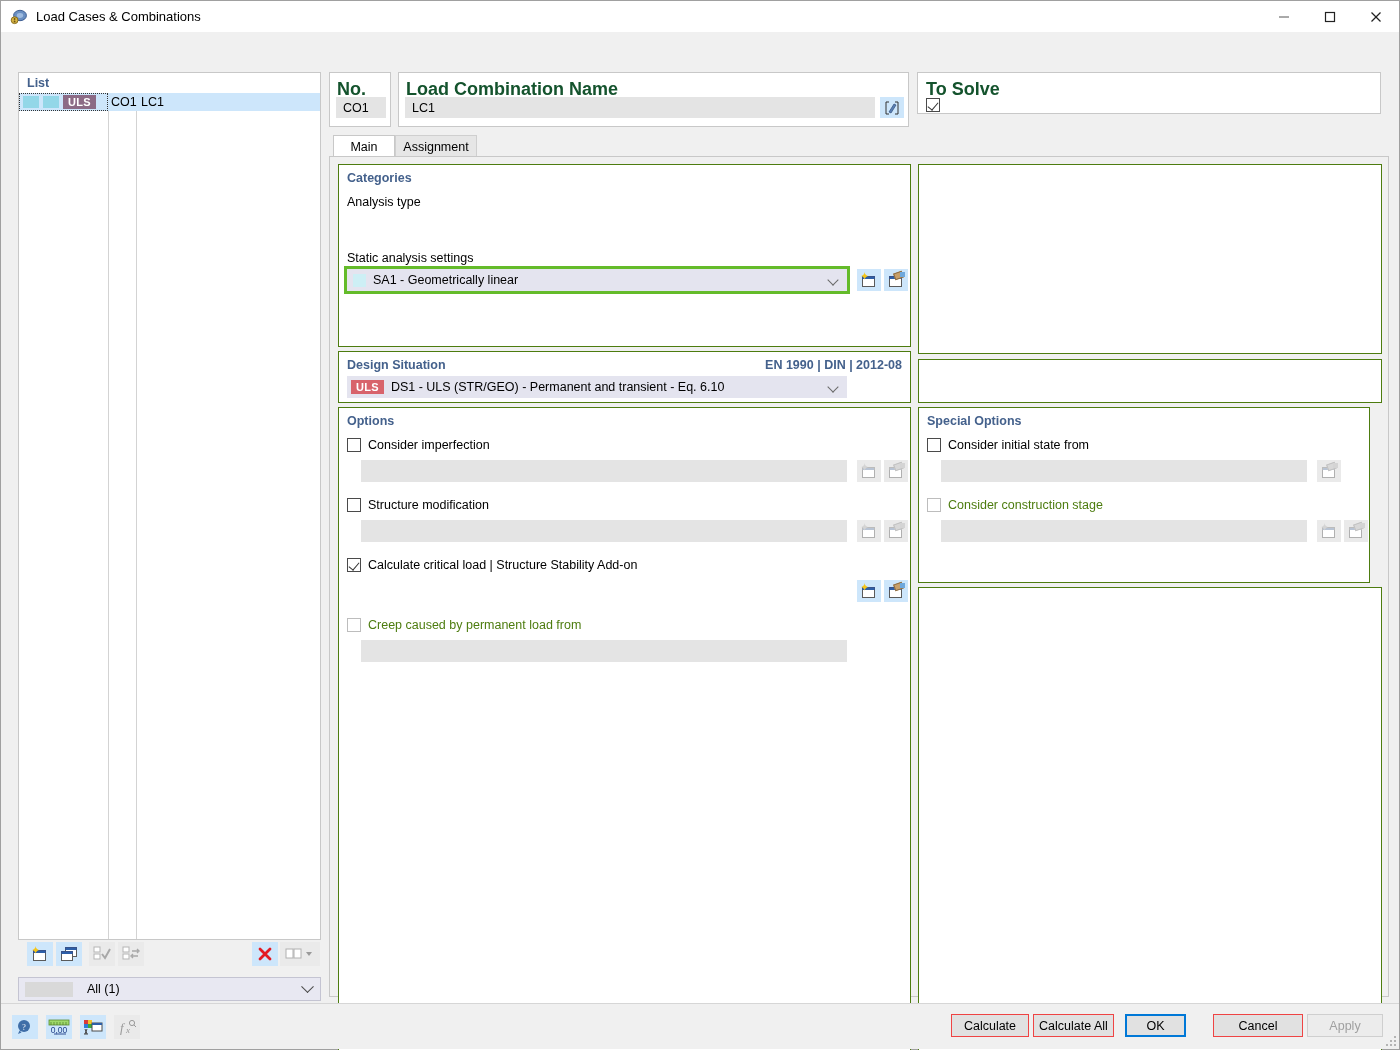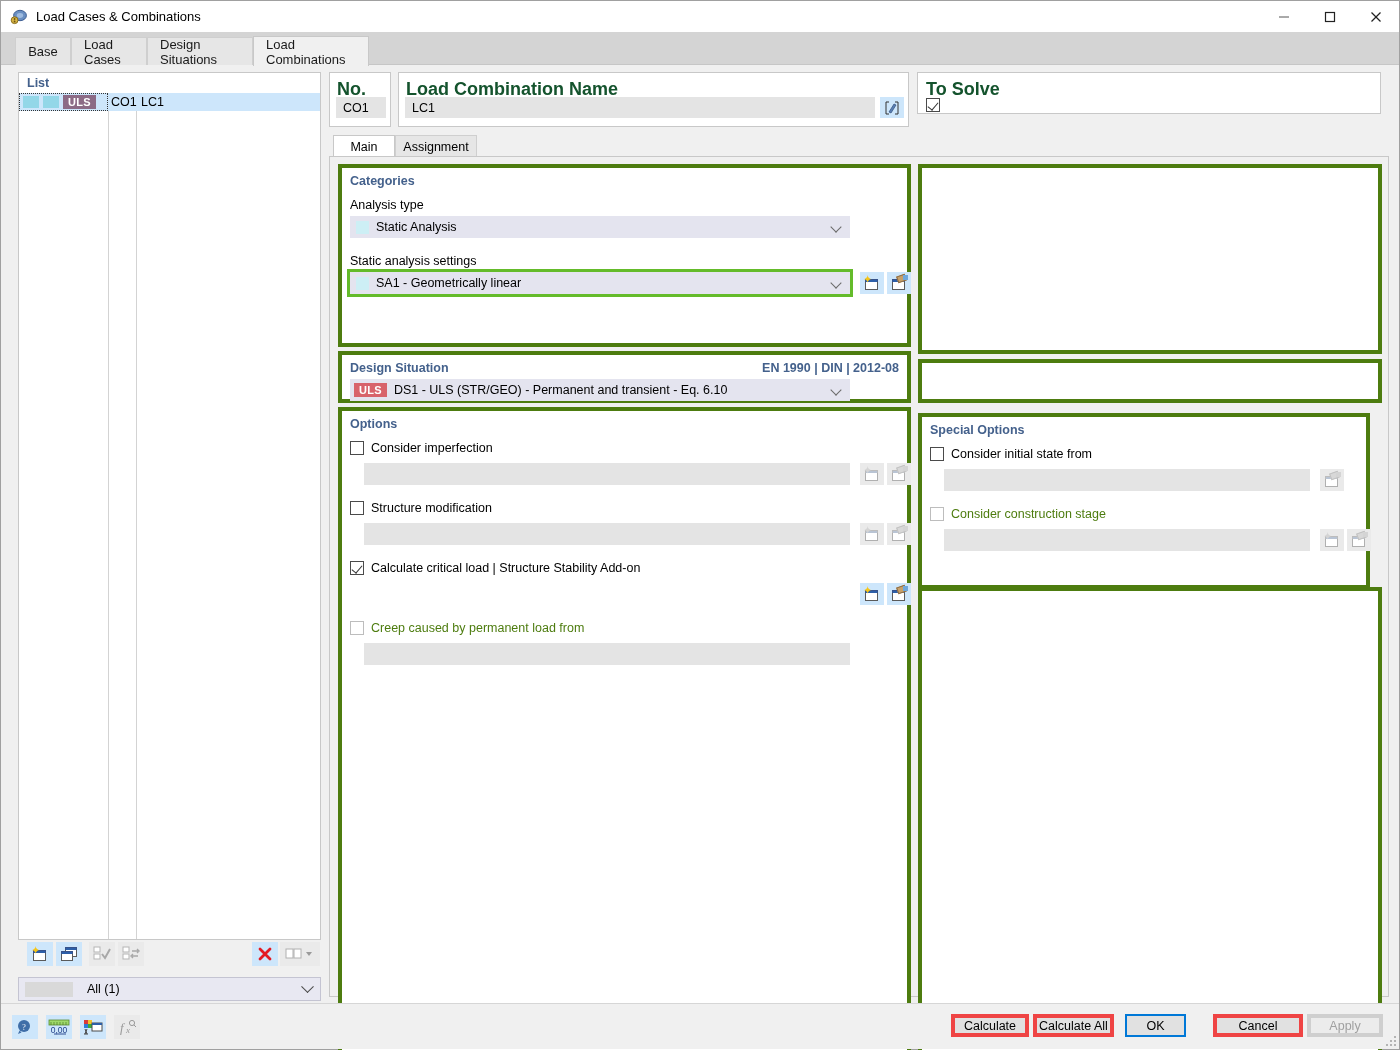--- a/index.html
+++ b/index.html
@@ -137,21 +137,21 @@
     font-size:12.5px; background:#e6e6e6; border:1px solid #cfcfcf; border-bottom:none;
   }
   .itab.active { background:#ffffff; border-color:#c8c8c8; }
 
   #tabpane {
     position:absolute; left:0px; top:84px; right:0px; bottom:6px;
     background:#f0f0f0; border:1px solid #c8c8c8;
   }
 
   
-  .panel { position:absolute; background:#ffffff; border:4px solid #4d7c0f; }
+  .panel { position:absolute; background:#ffffff; border:1px solid #4d7c0f; }
   .panel-title { position:absolute; font-weight:bold; color:#44618c; font-size:12.5px; }
 
   .combo {
     background:#e4e4ef; border:none; height:22px;
     display:flex; align-items:center; padding-left:6px; font-size:12.5px;
     position:relative;
   }
   .combo .cbswatch { width:13px; height:13px; background:#cdeff5; margin-right:7px; flex:0 0 auto; }
   .combo .cbcaret {
     position:absolute; right:10px; top:7px; width:8px; height:8px;
@@ -173,21 +173,21 @@
   .iconbtn.lit { background:#cde6fb; }
   .iconbtn.gray { background:#eaeaea; }
 
   
   #bottombar {
     position:absolute; left:0; right:0; bottom:0; height:46px;
     background:#f0f0f0; border-top:1px solid #d6d6d6;
   }
   .dlgbtn {
     position:absolute; top:10px; height:23px;
-    background:#e1e1e1; border:4px solid #ef4444;
+    background:#e1e1e1; border:1px solid #ef4444;
     display:flex; align-items:center; justify-content:center;
     font-size:12.5px; color:#000;
   }
   .dlgbtn.default { border:2px solid #0078d7; background:#e1e1e1; }
   .dlgbtn.disabled { color:#a0a0a0; border-color:#cfcfcf; background:#ececec; }
 
   .grip { position:absolute; right:3px; bottom:3px; width:10px; height:10px; }
   .grip i { position:absolute; width:2px; height:2px; background:#b4b4b4; }
 
   
@@ -238,34 +238,20 @@
       </div>
       <div class="win-btn close">
         <svg width="12" height="12">
             <line x1="1.5" y1="1.5" x2="10.5" y2="10.5" stroke="#222" stroke-width="1.3"></line>
             <line x1="10.5" y1="1.5" x2="1.5" y2="10.5" stroke="#222" stroke-width="1.3"></line>
           </svg>
       </div>
     </div>
   </div>
 
-  <div id="tabstrip">
-    <div class="maintab" style="left:14px; width:56px;">
-      <span>Base</span>
-    </div>
-    <div class="maintab" style="left:70px; width:76px;">
-      <span>Load Cases</span>
-    </div>
-    <div class="maintab" style="left:146px; width:106px;">
-      <span>Design Situations</span>
-    </div>
-    <div class="maintab active" style="left:252px; width:116px;">
-      <span>Load Combinations</span>
-    </div>
-  </div>
 
   <div id="content">
 
     <div id="listpanel">
       <div id="list-header">List</div>
       <div id="list-grid">
         <div class="grid-vline" style="left:89px;"></div>
         <div class="grid-vline" style="left:117px;"></div>
         <div class="list-row" style="top:0px;">
           <div class="lr-cell lr-sel-box">
@@ -360,25 +346,20 @@
         <div class="itab" style="left:66px; width:82px;">
           <span>Assignment</span>
         </div>
       </div>
 
       <div id="tabpane">
 
         <div class="panel" style="left:8px; top:7px; width:573px; height:183px;">
           <div class="panel-title" style="left:8px; top:6px;">Categories</div>
           <div class="txtlabel" style="position:absolute; left:8px; top:30px;">Analysis type</div>
-          <div class="combo" style="position:absolute; left:8px; top:48px; width:500px;">
-            <span class="cbswatch"></span>
-            <span>Static Analysis</span>
-            <span class="cbcaret"></span>
-          </div>
           <div class="txtlabel" style="position:absolute; left:8px; top:86px;">Static analysis settings</div>
           <div class="combo highlight" style="position:absolute; left:8px; top:104px; width:500px;">
             <span class="cbswatch"></span>
             <span>SA1 - Geometrically linear</span>
             <span class="cbcaret"></span>
           </div>
           <div class="iconbtn lit" style="position:absolute; left:518px; top:104px;">
             <span class="ic">
                 <span class="box"></span>
                 <span class="boxtop"></span>
@@ -479,21 +460,21 @@
             <span class="txtlabel dis">Creep caused by permanent load from</span>
           </div>
           <div class="combo empty" style="position:absolute; left:22px; top:232px; width:486px;">
             <span></span>
           </div>
         </div>
 
         <div class="panel" style="left:588px; top:7px; width:464px; height:190px;"></div>
         <div class="panel" style="left:588px; top:202px; width:464px; height:44px;"></div>
 
-        <div class="panel" style="left:588px; top:256px; width:452px; height:176px;">
+        <div class="panel" style="left:588px; top:250px; width:452px; height:176px;">
           <div class="panel-title" style="left:8px; top:6px;">Special Options</div>
 
           <div class="chkrow" style="position:absolute; left:8px; top:30px;">
             <span class="sq-chk"></span>
             <span class="txtlabel">Consider initial state from</span>
           </div>
           <div class="combo empty" style="position:absolute; left:22px; top:52px; width:366px;">
             <span></span>
           </div>
           <div class="iconbtn gray" style="position:absolute; left:398px; top:52px;">

